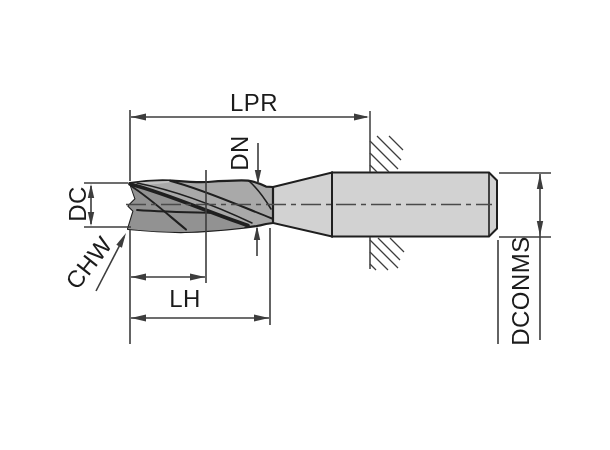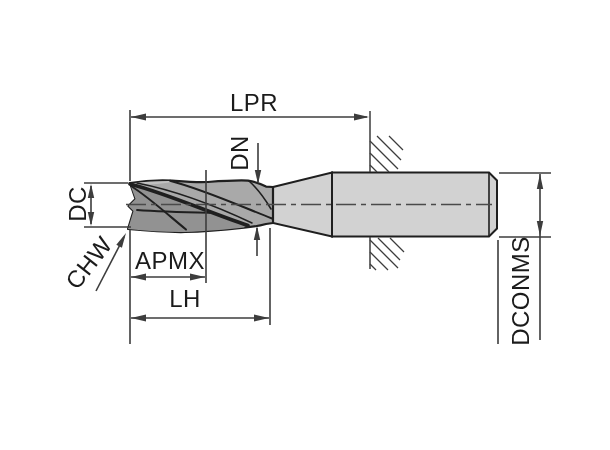--- a/index.html
+++ b/index.html
@@ -124,17 +124,16 @@
       <polygon points="497,358 482,354.6 482,361.4"></polygon>
       <polygon points="540,174 536.8,189 543.2,189"></polygon>
       <polygon points="540,236 536.8,221 543.2,221"></polygon>
     </g>
   </svg>
 
   <div class="lbl" style="left:254px;top:103px;">LPR</div>
   <div class="lbl rot90" style="left:240px;top:153px;">DN</div>
   <div class="lbl rot90" style="left:78px;top:204px;">DC</div>
   <div class="lbl rotchw" style="left:89px;top:263px;">CHW</div>
-  <div class="lbl" style="left:170px;top:261px;">APMX</div>
   <div class="lbl" style="left:185px;top:299px;">LH</div>
   <div class="lbl rot90" style="left:521px;top:291px;">DCONMS</div>
 
 </div>
 
 </body></html>

